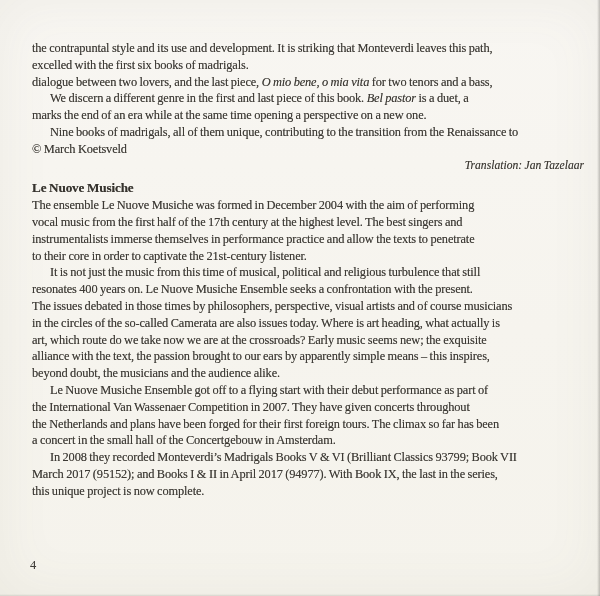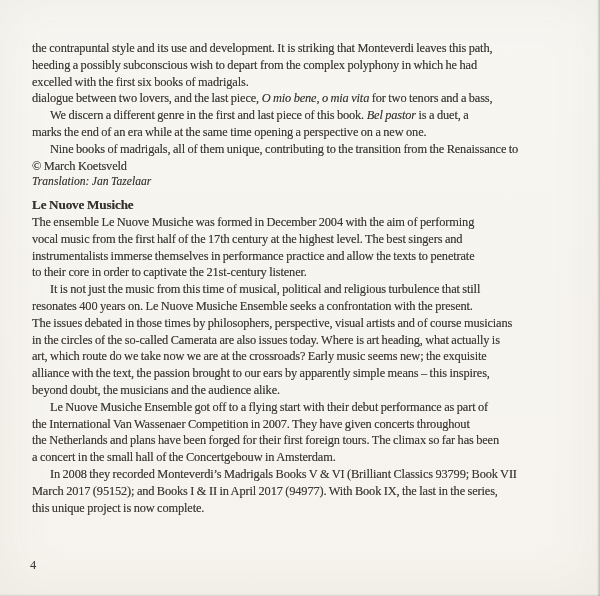--- a/index.html
+++ b/index.html
@@ -40,20 +40,21 @@
     word-spacing: -0.4px;
     text-shadow: 0 0 0.5px rgba(61,58,53,0.55);
   }
   .para { margin: 0; }
   .line { white-space: nowrap; }
   .line.first-indent { padding-left: 18px; }
   .line .it { font-style: italic; }
   .line.small {
     font-size: 11.6px;
     letter-spacing: 0;
+    text-align: right;
   }
   .heading {
     font-weight: bold;
     font-size: 13.2px;
     margin-top: 6px;
     color: #35322d;
   }
   .page-number {
     position: absolute;
     left: 30px;
@@ -63,21 +64,20 @@
     text-shadow: 0 0 0.5px rgba(61,58,53,0.5);
   }
 </style>
 </head>
 <body>
 
 <div class="page">
   <div class="text-block">
       <div class="para">
         <div class="line"><span class="">the contrapuntal style and its use and development. It is striking that Monteverdi leaves this path,</span></div>
-        <div class="line"><span class="">heeding a possibly subconscious wish to depart from the complex polyphony in which he had</span></div>
         <div class="line"><span class="">excelled with the first six books of madrigals.</span></div>
       </div>
       <div class="para">
         <div class="line"><span class="">dialogue between two lovers, and the last piece, </span><span class="it">O mio bene, o mia vita</span><span class=""> for two tenors and a bass,</span></div>
         <div class="line first-indent"><span class="">We discern a different genre in the first and last piece of this book. </span><span class="it">Bel pastor</span><span class=""> is a duet, a</span></div>
         <div class="line"><span class="">marks the end of an era while at the same time opening a perspective on a new one.</span></div>
       </div>
       <div class="para">
         <div class="line first-indent"><span class="">Nine books of madrigals, all of them unique, contributing to the transition from the Renaissance to</span></div>
       </div>

